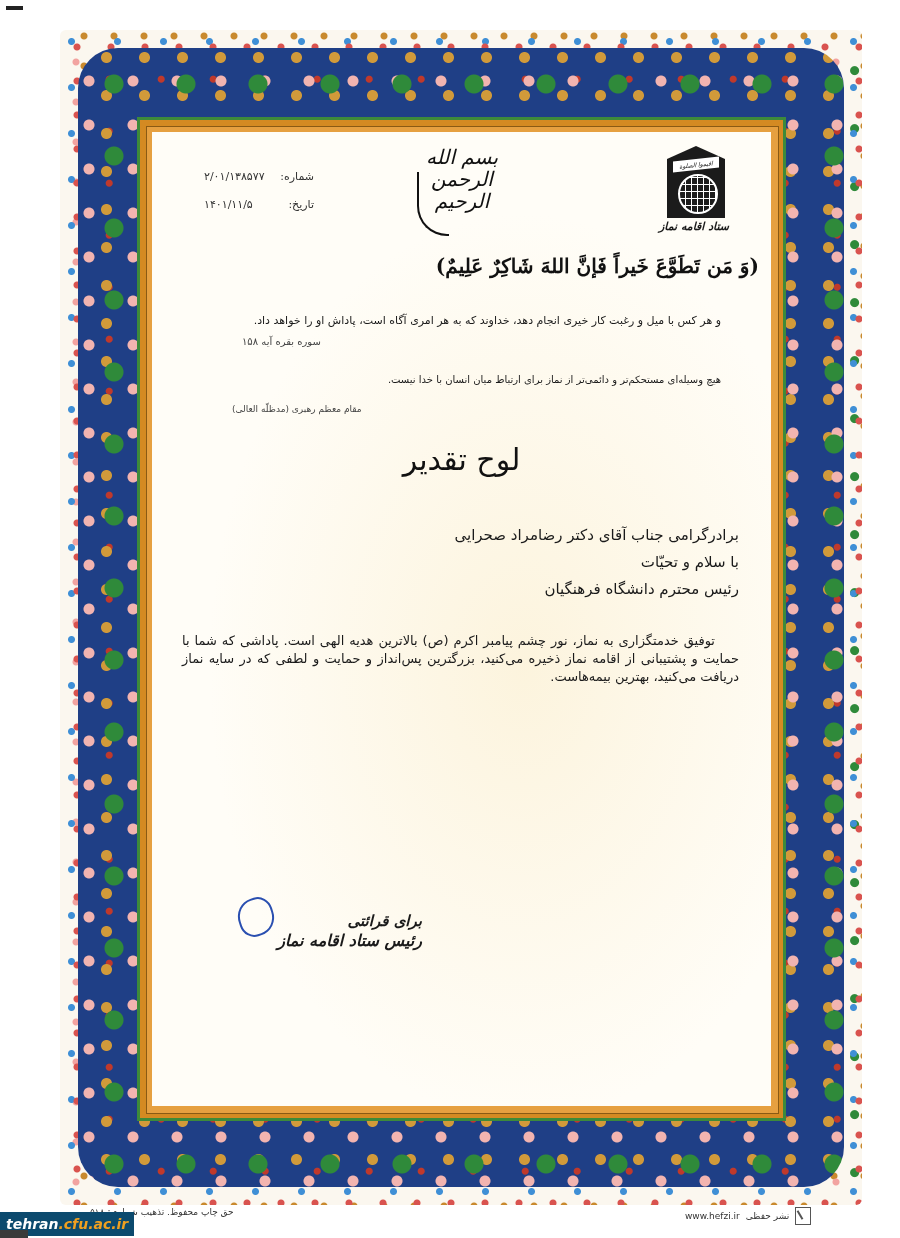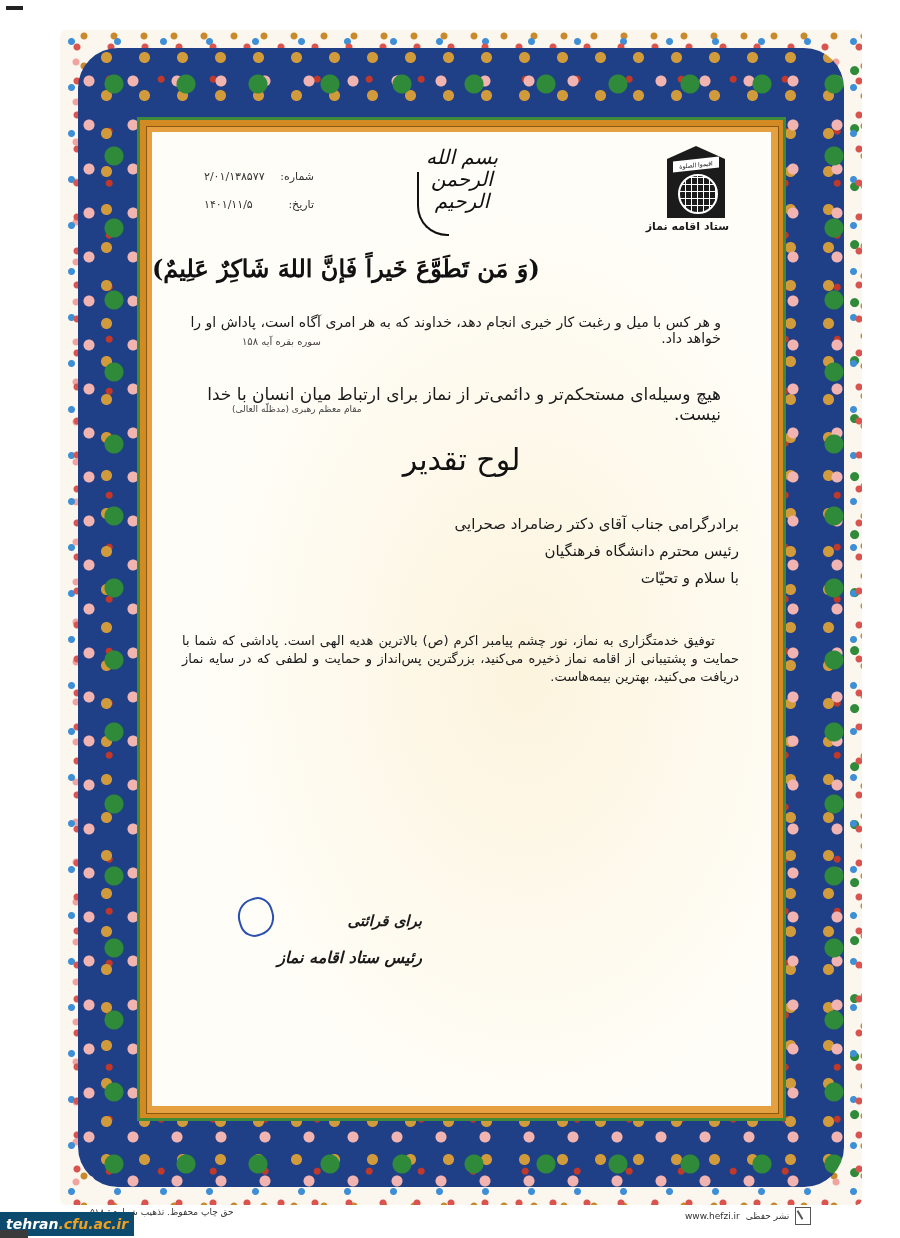--- a/index.html
+++ b/index.html
@@ -47,21 +47,21 @@
   .paper {
     position:absolute; left:152px; top:132px; width:619px; height:974px;
     background:
       radial-gradient(ellipse at 60% 55%, rgba(250,236,200,0.55) 0, rgba(255,255,255,0) 60%),
       #fffdf7;
   }
   .paper * { direction:rtl; }
 
   
   .logo {
-    position:absolute; right:42px; top:14px; width:66px; text-align:center;
+    position:absolute; right:42px; top:14px; width:66px; text-align:center;font-style:italic;
   }
   .logo-shape {
     width:58px; height:72px; margin:0 auto; background:#1b1b1b;
     clip-path:polygon(50% 0, 100% 18%, 100% 100%, 0 100%, 0 18%);
     position:relative;
   }
   .logo-band {
     position:absolute; left:6px; right:6px; top:13px; height:11px;
     background:#fff; transform:skewY(-6deg);
     font-size:6px; line-height:11px; color:#111; text-align:center;
@@ -86,53 +86,53 @@
   }
 
   .meta {
     position:absolute; left:52px; top:30px; width:110px; font-size:11px; color:#333;
   }
   .meta-row { display:flex; justify-content:space-between; height:28px; align-items:center; }
   .meta-label { color:#333; }
   .meta-val { direction:ltr; }
 
   .verse {
-    position:absolute; left:0; right:12px; top:122px; text-align:left;
-    font-family:"DejaVu Serif", serif; font-size:24px; font-weight:bold; color:#111;
+    position:absolute; left:0; right:12px; top:122px; text-align:right;
+    font-family:"DejaVu Serif", serif; font-size:20px; font-weight:bold; color:#111;
   }
   .verse-trans {
-    position:absolute; right:50px; left:30px; top:182px; font-size:14px; text-align:right;
+    position:absolute; right:50px; left:30px; top:182px; font-size:11px; text-align:right;
   }
   .verse-source { position:absolute; left:90px; top:204px; font-size:10px; color:#444; }
 
   .quote {
-    position:absolute; right:50px; left:30px; top:252px; font-size:17px; text-align:right;
+    position:absolute; right:50px; left:30px; top:242px; font-size:10px; text-align:right;
   }
   .quote-source { position:absolute; left:80px; top:272px; font-size:9px; color:#444; }
 
   .title {
     position:absolute; left:0; right:0; top:310px; text-align:center;
     font-size:30px; font-weight:normal; color:#111;
   }
 
   .recipient {
-    position:absolute; right:32px; top:379px; font-size:15px; line-height:27px; text-align:right;
+    position:absolute; right:32px; top:390px; font-size:15px; line-height:27px; text-align:right;
   }
   .body {
     position:absolute; right:32px; left:30px; top:500px; font-size:13px; line-height:18px;
     text-align:justify;
   }
   .body p { margin:0; text-indent:24px; }
   .body p.strong { font-weight:bold; }
 
   .sign {
     position:absolute; left:90px; top:780px; width:180px; text-align:right;
   }
   .sign-name { font-family:"DejaVu Serif", serif; font-style:italic; font-size:15px; font-weight:bold; }
-  .sign-title { font-family:"DejaVu Serif", serif; font-style:italic; font-size:16px; font-weight:bold; margin-top:18px; }
+  .sign-title { font-family:"DejaVu Serif", serif; font-style:italic; font-size:16px; font-weight:bold; margin-top:1px; }
   .signature-mark {
     position:absolute; left:-4px; top:-14px; width:32px; height:34px;
     border:2px solid #2a4fb0; border-radius:50% 40% 50% 40%; transform:rotate(-18deg);
   }
 
   
   .footer-left {
     position:absolute; left:90px; top:1207px; font-size:9px; color:#333; direction:rtl;
   }
   .footer-right {
@@ -192,22 +192,22 @@
   <div class="verse-trans">و هر کس با میل و رغبت کار خیری انجام دهد، خداوند که به هر امری آگاه است، پاداش او را خواهد داد.</div>
   <div class="verse-source">سوره بقره آیه ۱۵۸</div>
 
   <div class="quote">هیچ وسیله‌ای مستحکم‌تر و دائمی‌تر از نماز برای ارتباط میان انسان با خدا نیست.</div>
   <div class="quote-source">مقام معظم رهبری (مدظلّه العالی)</div>
 
   <div class="title">لوح تقدیر</div>
 
   <div class="recipient">
     <div>برادرگرامی جناب آقای دکتر رضامراد صحرایی</div>
+    <div>با سلام و تحیّات</div>
     <div>رئیس محترم دانشگاه فرهنگیان</div>
-    <div>با سلام و تحیّات</div>
   </div>
 
   <div class="body">
     <p>توفیق خدمتگزاری به نماز، نور چشم پیامبر اکرم (ص) بالاترین هدیه الهی است. پاداشی که شما با حمایت و پشتیبانی از اقامه نماز ذخیره می‌کنید، بزرگترین پس‌انداز و حمایت و لطفی که در سایه نماز دریافت می‌کنید، بهترین بیمه‌هاست.</p>
   </div>
 
   <div class="sign">
     <div class="signature-mark"></div>
     <div class="sign-name">برای قرائتی</div>
     <div class="sign-title">رئیس ستاد اقامه نماز</div>

